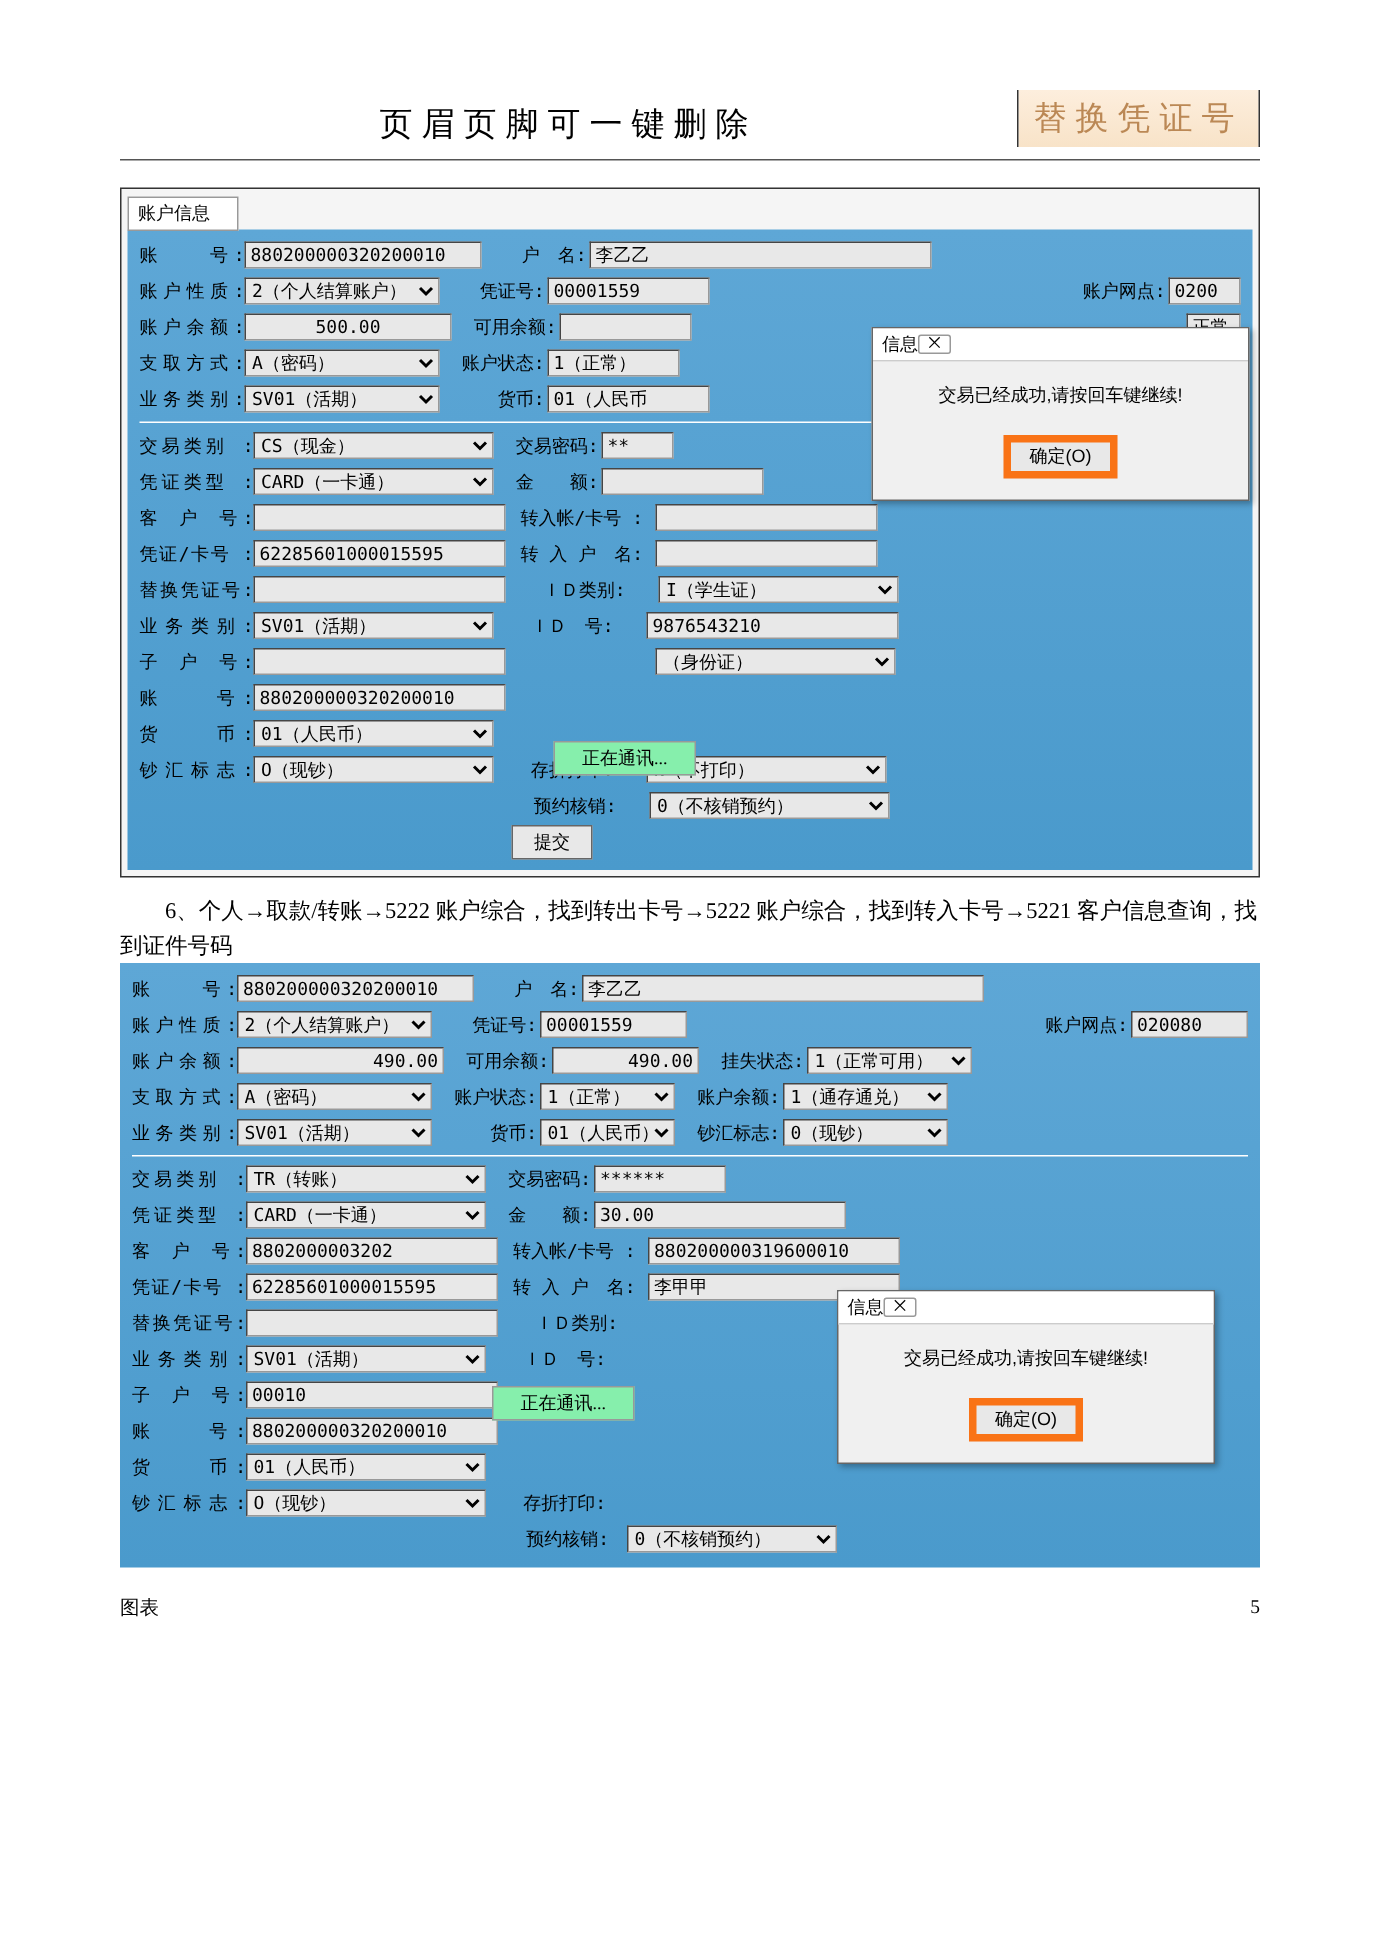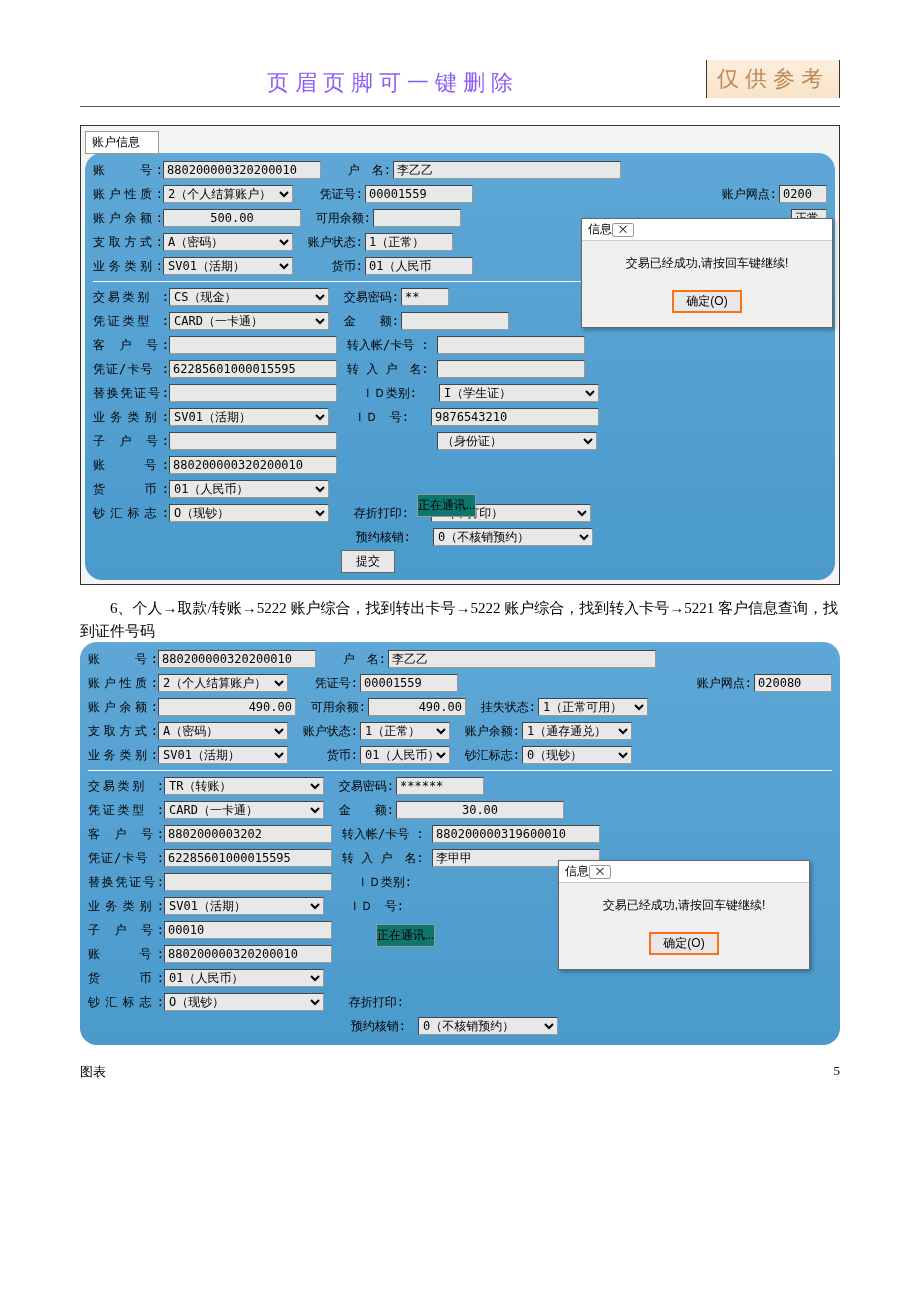--- a/index.html
+++ b/index.html
@@ -1,52 +1,52 @@
 <!DOCTYPE html>
 <html><head>
 <meta charset="utf-8">
 <style>
   body { margin:0; background:#fff; font-family:"SimSun","NSimSun",serif; width:920px; }
   .page { padding:60px 80px 40px 80px; }
   .header-line { border-bottom:1px solid #555; padding-bottom:8px; margin-bottom:6px; display:flex; align-items:flex-end; }
-  .header-title { flex:1; text-align:center; font-family:"KaiTi","STKaiti",serif; font-size:22px; color:#8b5cf6; letter-spacing:6px; }
+  .header-title { flex:1; text-align:center; font-family:"KaiTi","STKaiti",serif; font-size:22px; color:#000000; letter-spacing:6px; }
   .header-box { border-left:1px solid #333; border-right:1px solid #333; padding:4px 10px; font-family:"LiSu","STLiti","KaiTi",serif; font-size:22px; color:#b85; background:linear-gradient(#fdeedd,#f8e3c8); letter-spacing:6px; }
   .app-outer { border:1px solid #333; margin-top:18px; padding:6px 4px 4px 4px; background:#f5f5f5; }
   .tabs { display:flex; font-size:11px; font-family:"SimSun",sans-serif; }
   .tab { border:1px solid #999; background:#eee; padding:3px 6px; margin-right:-1px; white-space:nowrap; border-bottom:none; }
   .section-label { background:#fff; border:1px solid #999; padding:2px 6px; font-size:12px; width:60px; margin-top:-1px; position:relative; z-index:1; }
-  .panel { background:linear-gradient(#5ea7d6,#4a9acc); padding:6px 8px; margin-top:-1px; font-size:12px; font-family:"SimSun","NSimSun",monospace; color:#000;border-radius:17px; }
+  .panel { background:linear-gradient(#5ea7d6,#4a9acc); padding:6px 8px; margin-top:-1px; font-size:12px; font-family:"SimSun","NSimSun",monospace; color:#000; }
   .panel2 { margin-top:0; }
   .row { display:flex; align-items:center; height:22px; margin-bottom:2px; }
   .lbl { width:70px; text-align:justify; text-align-last:justify; letter-spacing:0; }
   .inp { background:#e8e8e8; border:1px inset #999; height:16px; padding:0 3px; font-family:inherit; font-size:12px; box-sizing:content-box; }
   .sel { background:#e8e8e8; border:1px inset #999; height:18px; font-family:inherit; font-size:12px; }
   .gap { width:10px; }
   .lbl2 { width:60px; text-align:right; padding-right:2px; }
   .lbl3 { width:76px; text-align:justify; text-align-last:justify; }
   hr.sep { border:none; border-top:1px solid #fff; margin:4px 0; }
   .popup { position:absolute; background:#f0f0f0; border:1px solid #666; font-size:12px; font-family:"SimSun",sans-serif; box-shadow:2px 2px 4px rgba(0,0,0,0.3); }
   .popup-title { background:#fff; border-bottom:1px solid #ccc; padding:2px 6px; display:flex; justify-content:flex-start; align-items:center; }
   .popup-close { border:1px solid #999; border-radius:2px; padding:0 6px; font-size:10px; cursor:pointer; }
   .popup-body { padding:14px 18px; text-align:center; }
-  .popup-btn { border:2px solid #f97316; background:#e8e8e8; padding:1px 12px; font-size:12px; cursor:pointer; }
-  .tooltip { position:absolute; background:#0f766e; border:1px solid #999; padding:2px 0; font-size:12px;margin-left:48px; }
+  .popup-btn { border:5px solid #f97316; background:#e8e8e8; padding:1px 12px; font-size:12px; cursor:pointer; }
+  .tooltip { position:absolute; background:#86efac; border:1px solid #999; padding:2px 18px; font-size:12px; }
   .submit { background:#e8e8e8; border:1px solid #666; padding:2px 14px; font-size:12px; cursor:pointer; }
   .doc-text { font-size:15px; font-family:"SimSun",serif; margin-top:12px; line-height:1.5; }
   .doc-text .indent { text-indent:2em; }
   .footer { display:flex; justify-content:space-between; font-size:13px; margin-top:18px; }
   .rel { position:relative; }
 </style>
 </head>
 <body>
 <div class="page">
 
 <div class="header-line">
   <div class="header-title">页眉页脚可一键删除</div>
-  <div class="header-box">仅供参考</div>
+  <div class="header-box">替换凭证号</div>
 </div>
 
 <div class="app-outer rel">
   <div class="section-label">账户信息</div>
 
   <div class="panel">
     <div class="row">
       <span class="lbl"><span>账　　号</span>:</span>
       <input class="inp" style="width: 150px;" value="880200000320200010">
       <span class="gap"></span>
@@ -242,21 +242,21 @@
     <select class="sel" style="width:160px"><option>TR（转账）</option></select>
     <span class="gap"></span>
     <span class="lbl2">交易密码:</span>
     <input class="inp" style="width: 80px;" value="******">
   </div>
   <div class="row">
     <span class="lbl3"><span>凭证类型</span> :</span>
     <select class="sel" style="width:160px"><option>CARD（一卡通）</option></select>
     <span class="gap"></span>
     <span class="lbl2">金　　额:</span>
-    <input class="inp" style="width: 160px; text-align: center;" value="30.00">
+    <input class="inp" style="width: 160px; text-align: left;" value="30.00">
   </div>
   <div class="row">
     <span class="lbl3">客 户 号:</span>
     <input class="inp" style="width: 160px;" value="8802000003202">
     <span class="gap"></span>
     <span style="width:90px"><span>转入帐/卡号</span> :</span>
     <input class="inp" style="width: 160px;" value="880200000319600010">
   </div>
   <div class="row">
     <span class="lbl3"><span>凭证/卡号</span> :</span>

